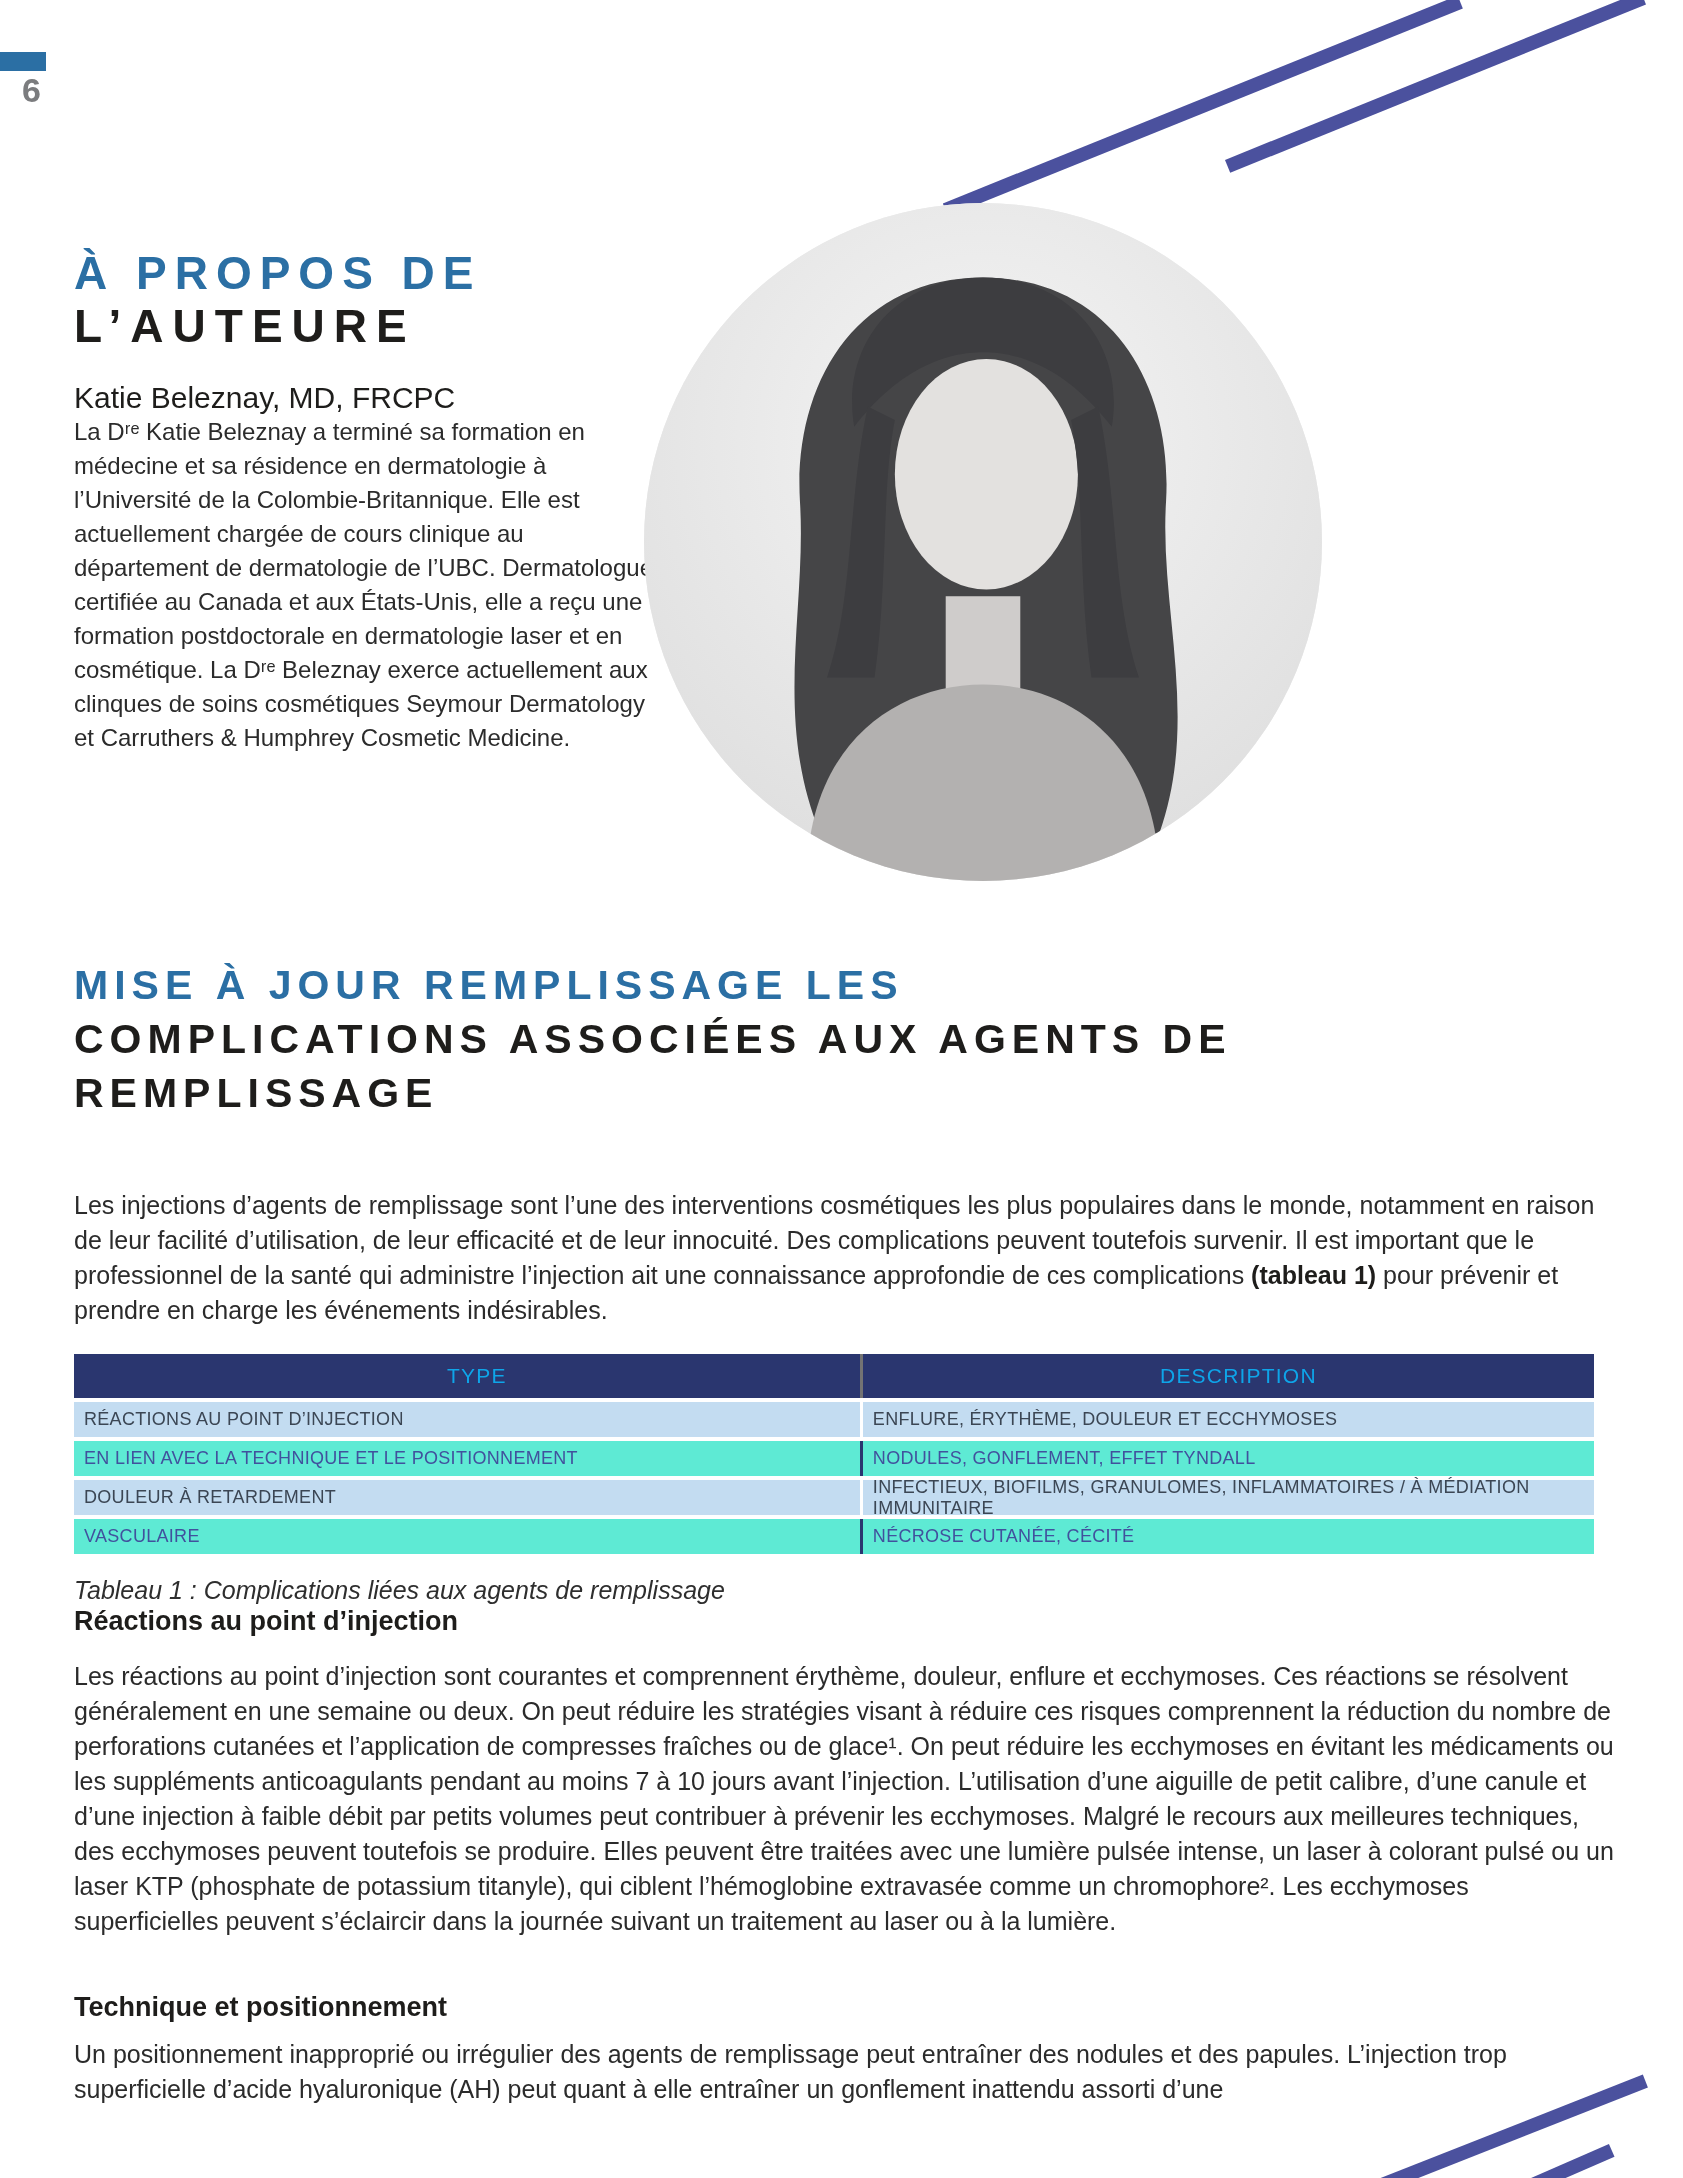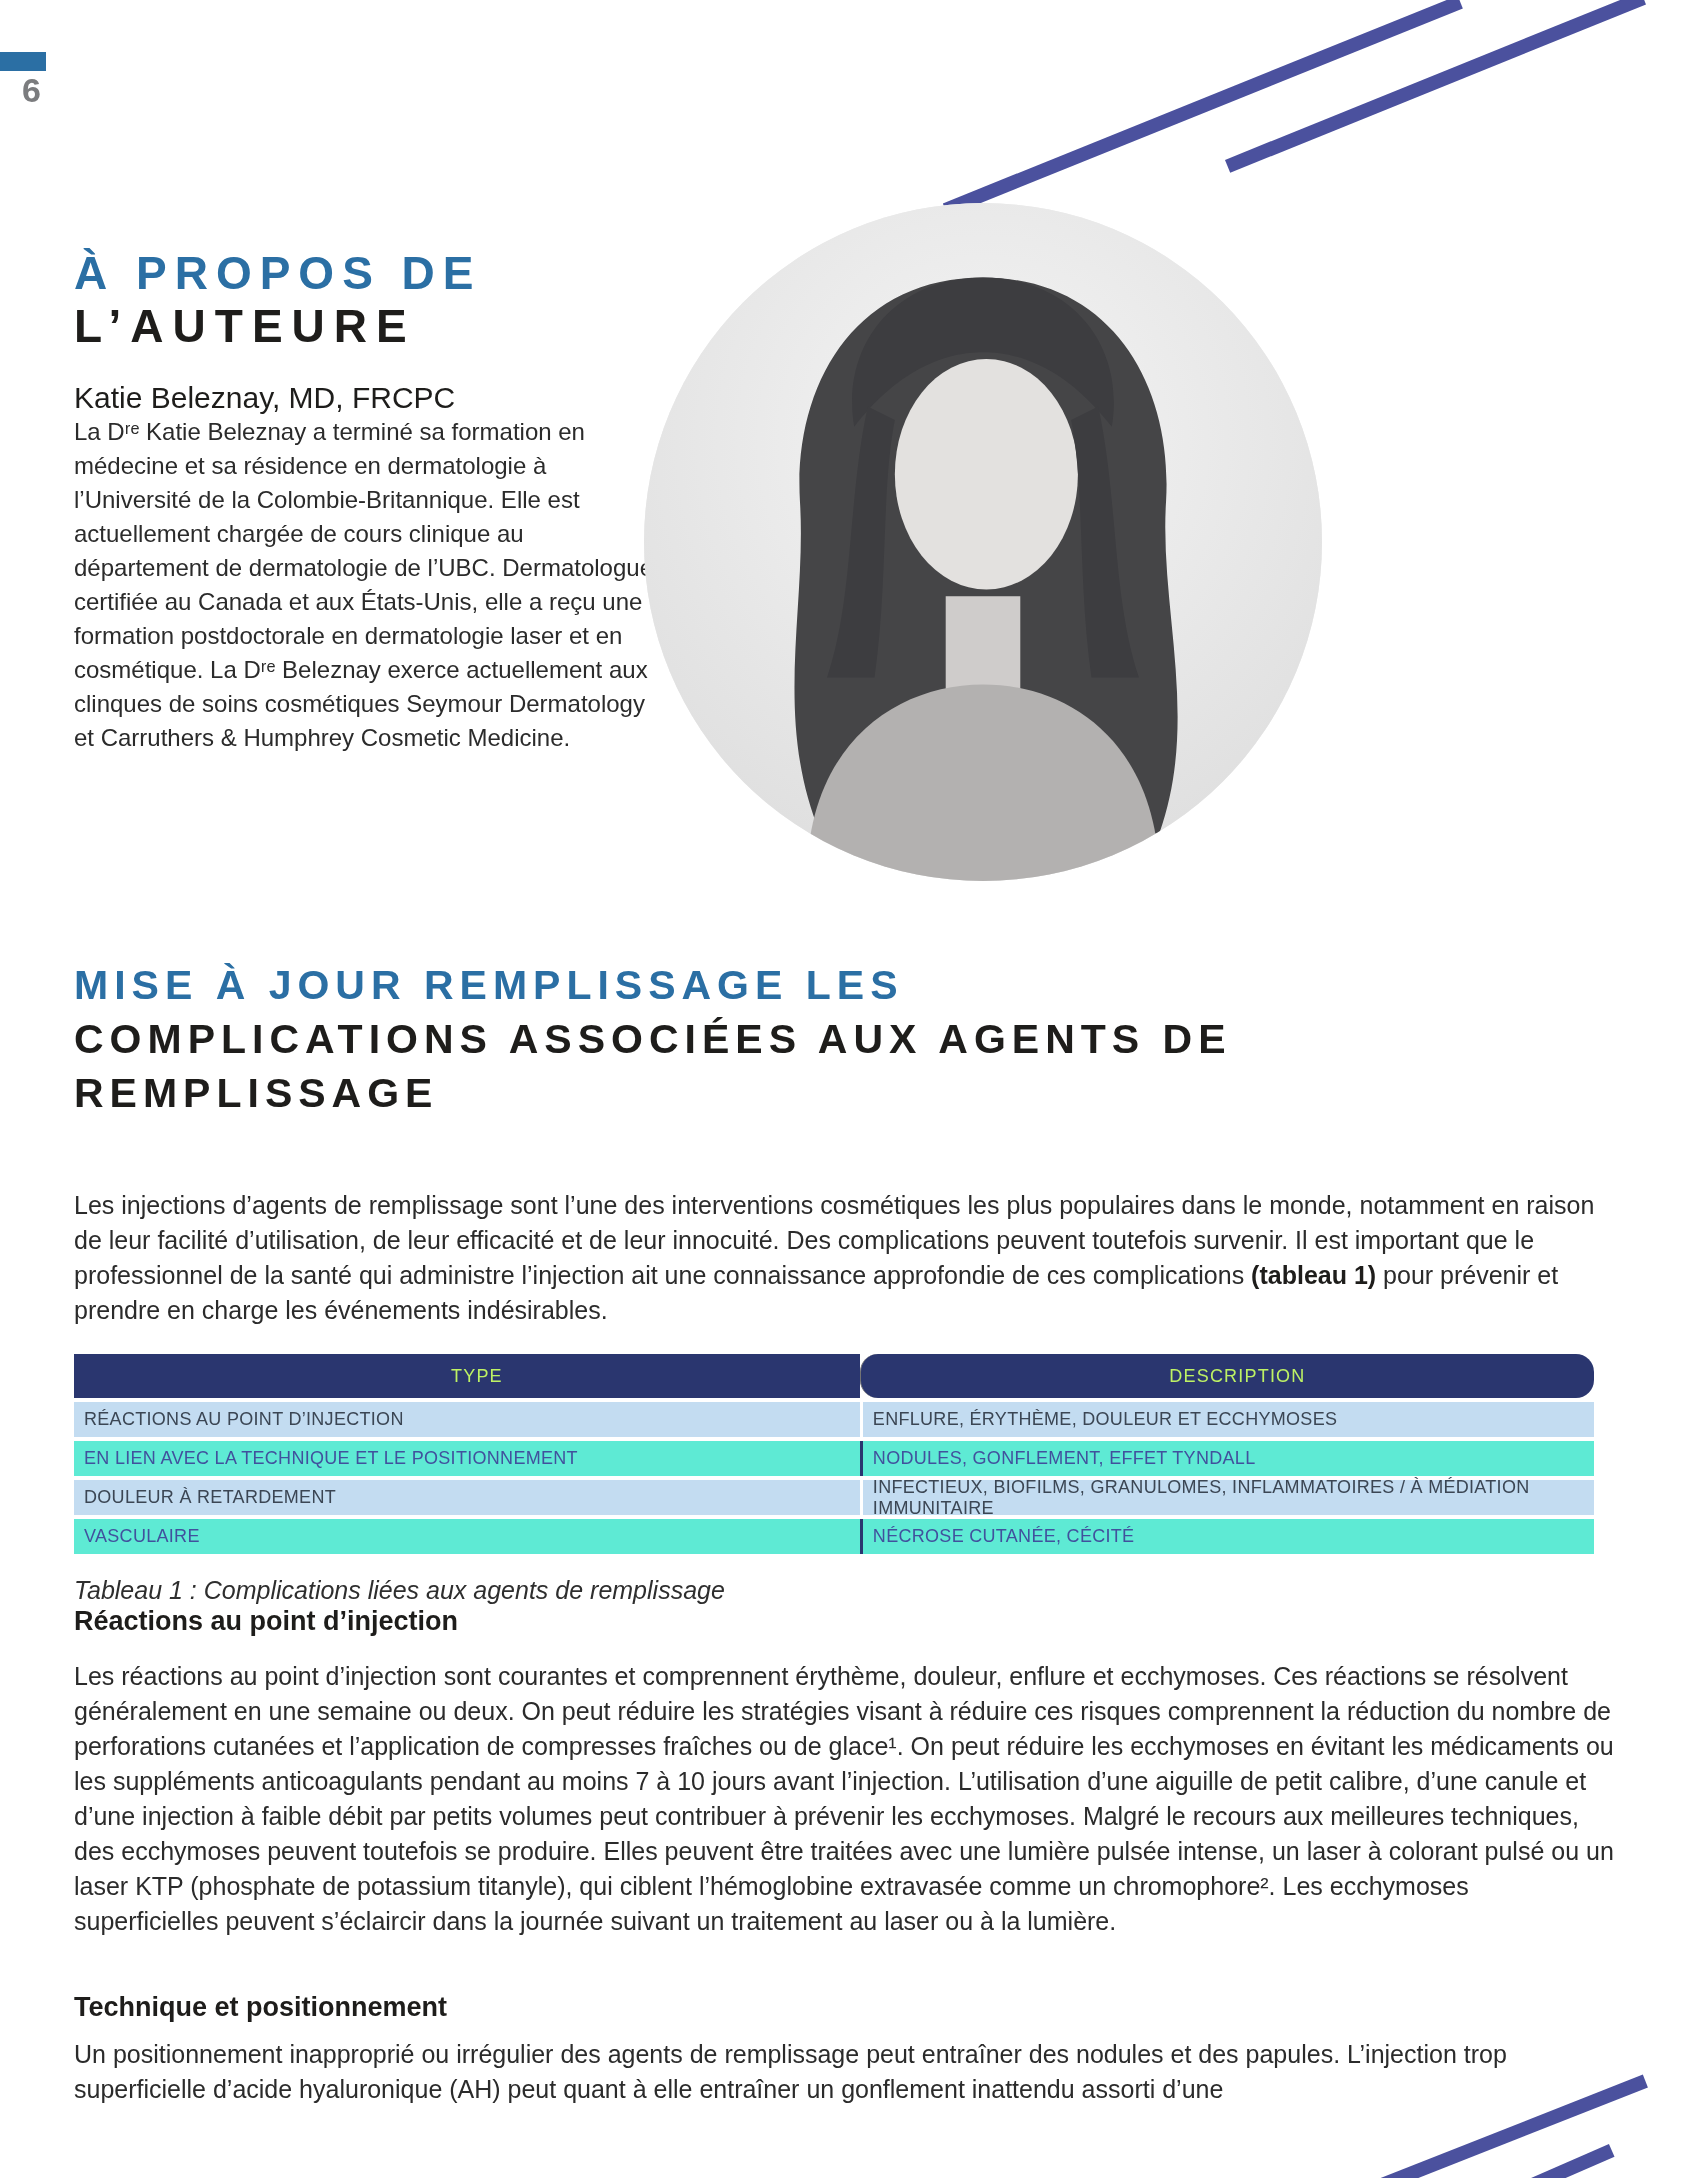--- a/index.html
+++ b/index.html
@@ -40,25 +40,25 @@
   .intro strong{font-weight:bold;color:#1e1d1b;}
 
   
   .ctable{position:absolute;left:74px;top:1354px;width:1520px;}
   .trow{display:flex;margin-bottom:4px;}
   .trow .cell{box-sizing:border-box;}
   .cell.type{width:51.7%;}
   .cell.desc{flex:1;}
   .thead{height:44px;}
   .thead .cell{
-    background:#2a366f;color:#bef264;
+    background:#2a366f;color:#0ea5e9;
     display:flex;align-items:center;justify-content:center;
-    font-size:18px;letter-spacing:1.2px;padding-left:20px;
+    font-size:21px;letter-spacing:1.2px;padding-left:20px;
   }
-  .thead .cell.desc{border-left:1px solid #737373;border-radius:18px;}
+  .thead .cell.desc{border-left:3px solid #737373;}
   .tr-data{height:35px;}
   .tr-data .cell{display:flex;align-items:center;padding-left:10px;font-size:18px;letter-spacing:0.3px;}
   .tr-data.alt .cell{background:#c3dcf1;color:#3b4654;}
   .tr-data.alt .cell.desc{border-left:3px solid #ffffff;}
   .tr-data.plain .cell{background:#5eead4;color:#41519d;}
   .tr-data.plain .cell.desc{border-left:3px solid #2a366f;}
 
   .caption{position:absolute;left:74px;top:1560px;font-size:25px;font-style:italic;color:#2e2e2e;margin-top:16px;}
 
   .subhead{position:absolute;left:74px;font-size:27px;font-weight:bold;color:#1e1d1b;}

